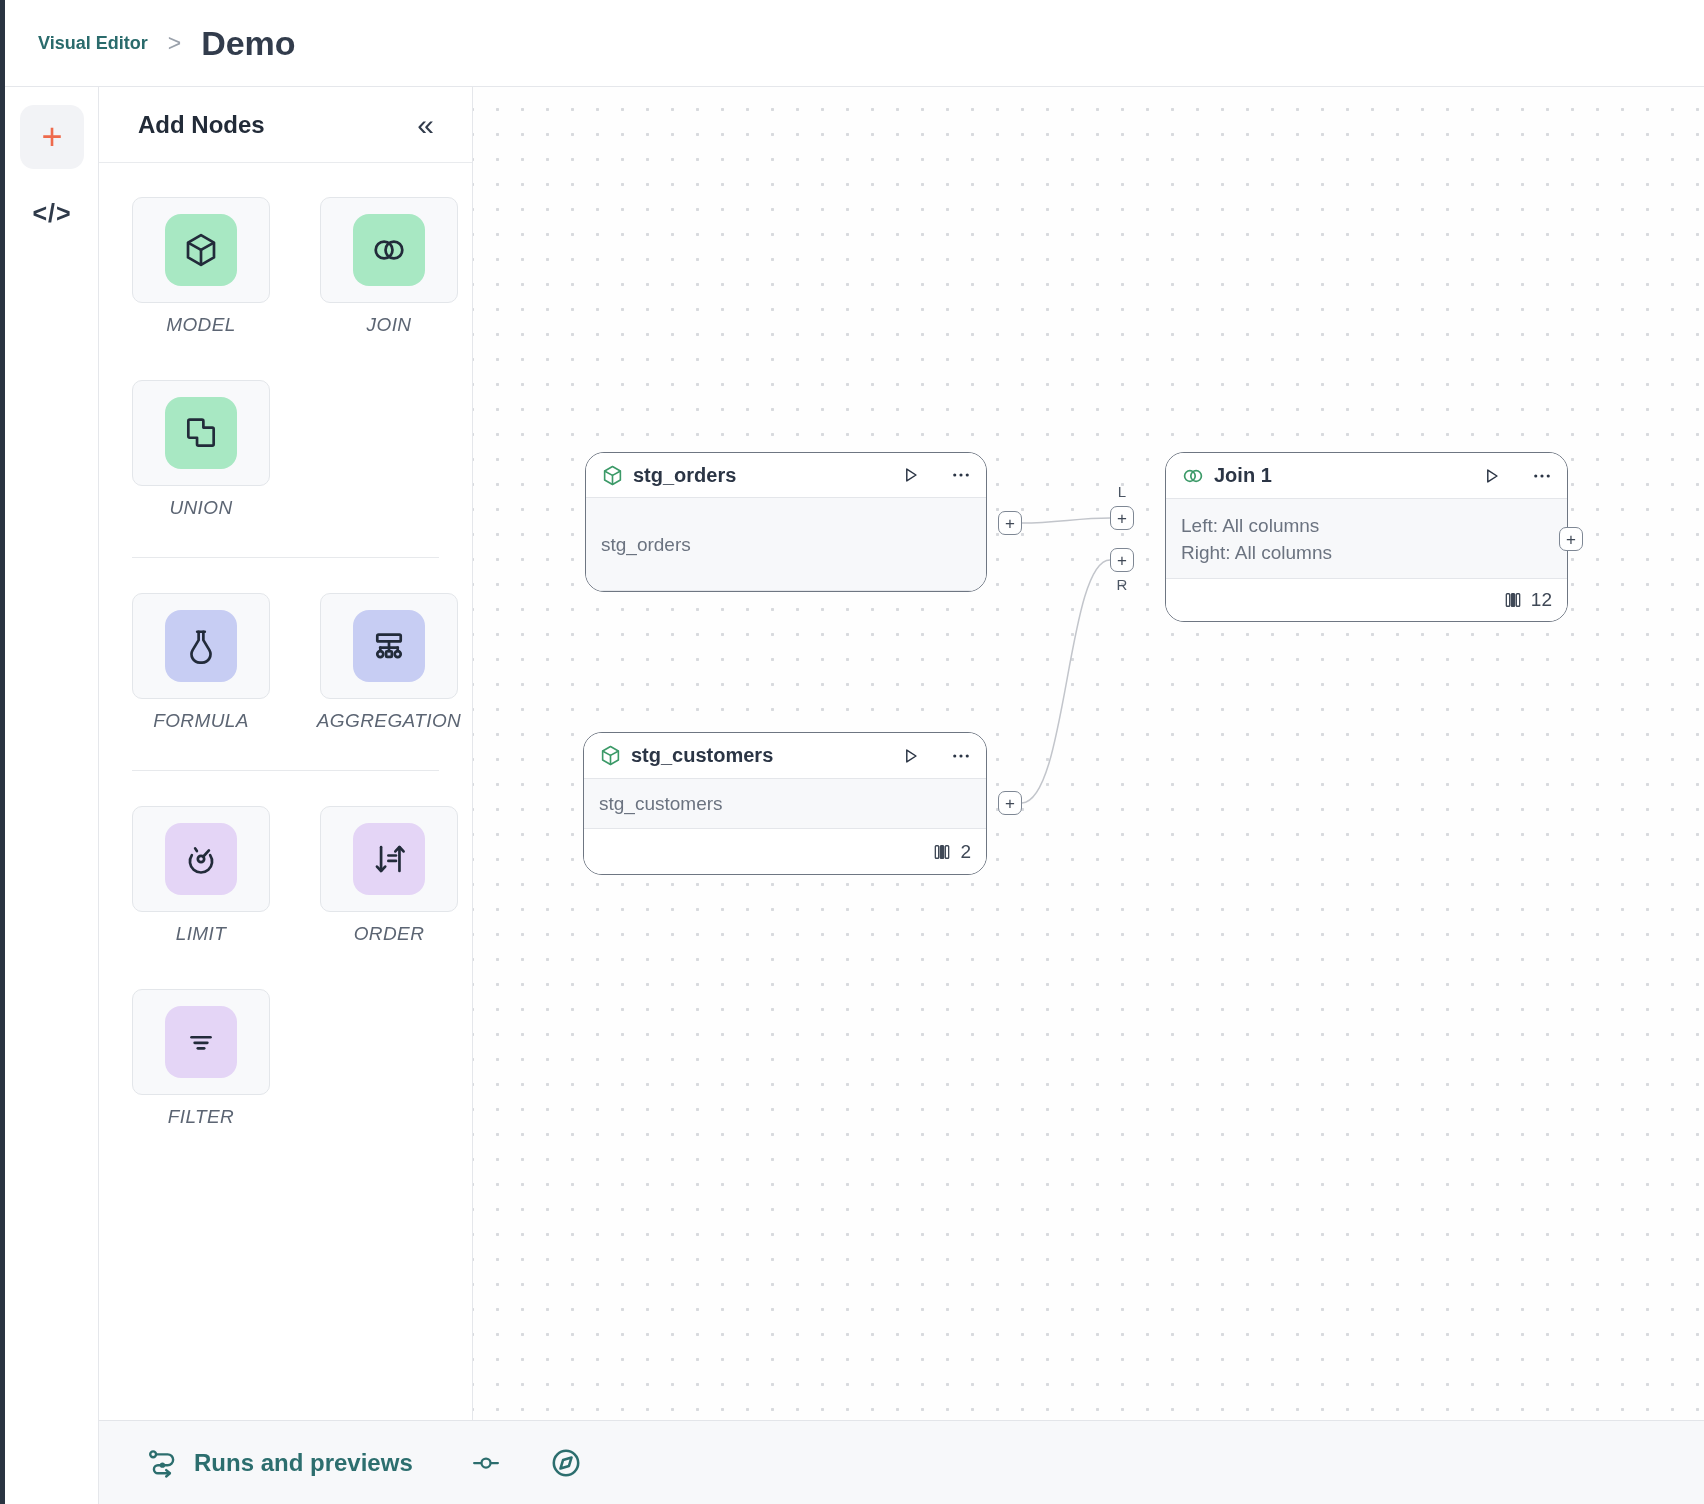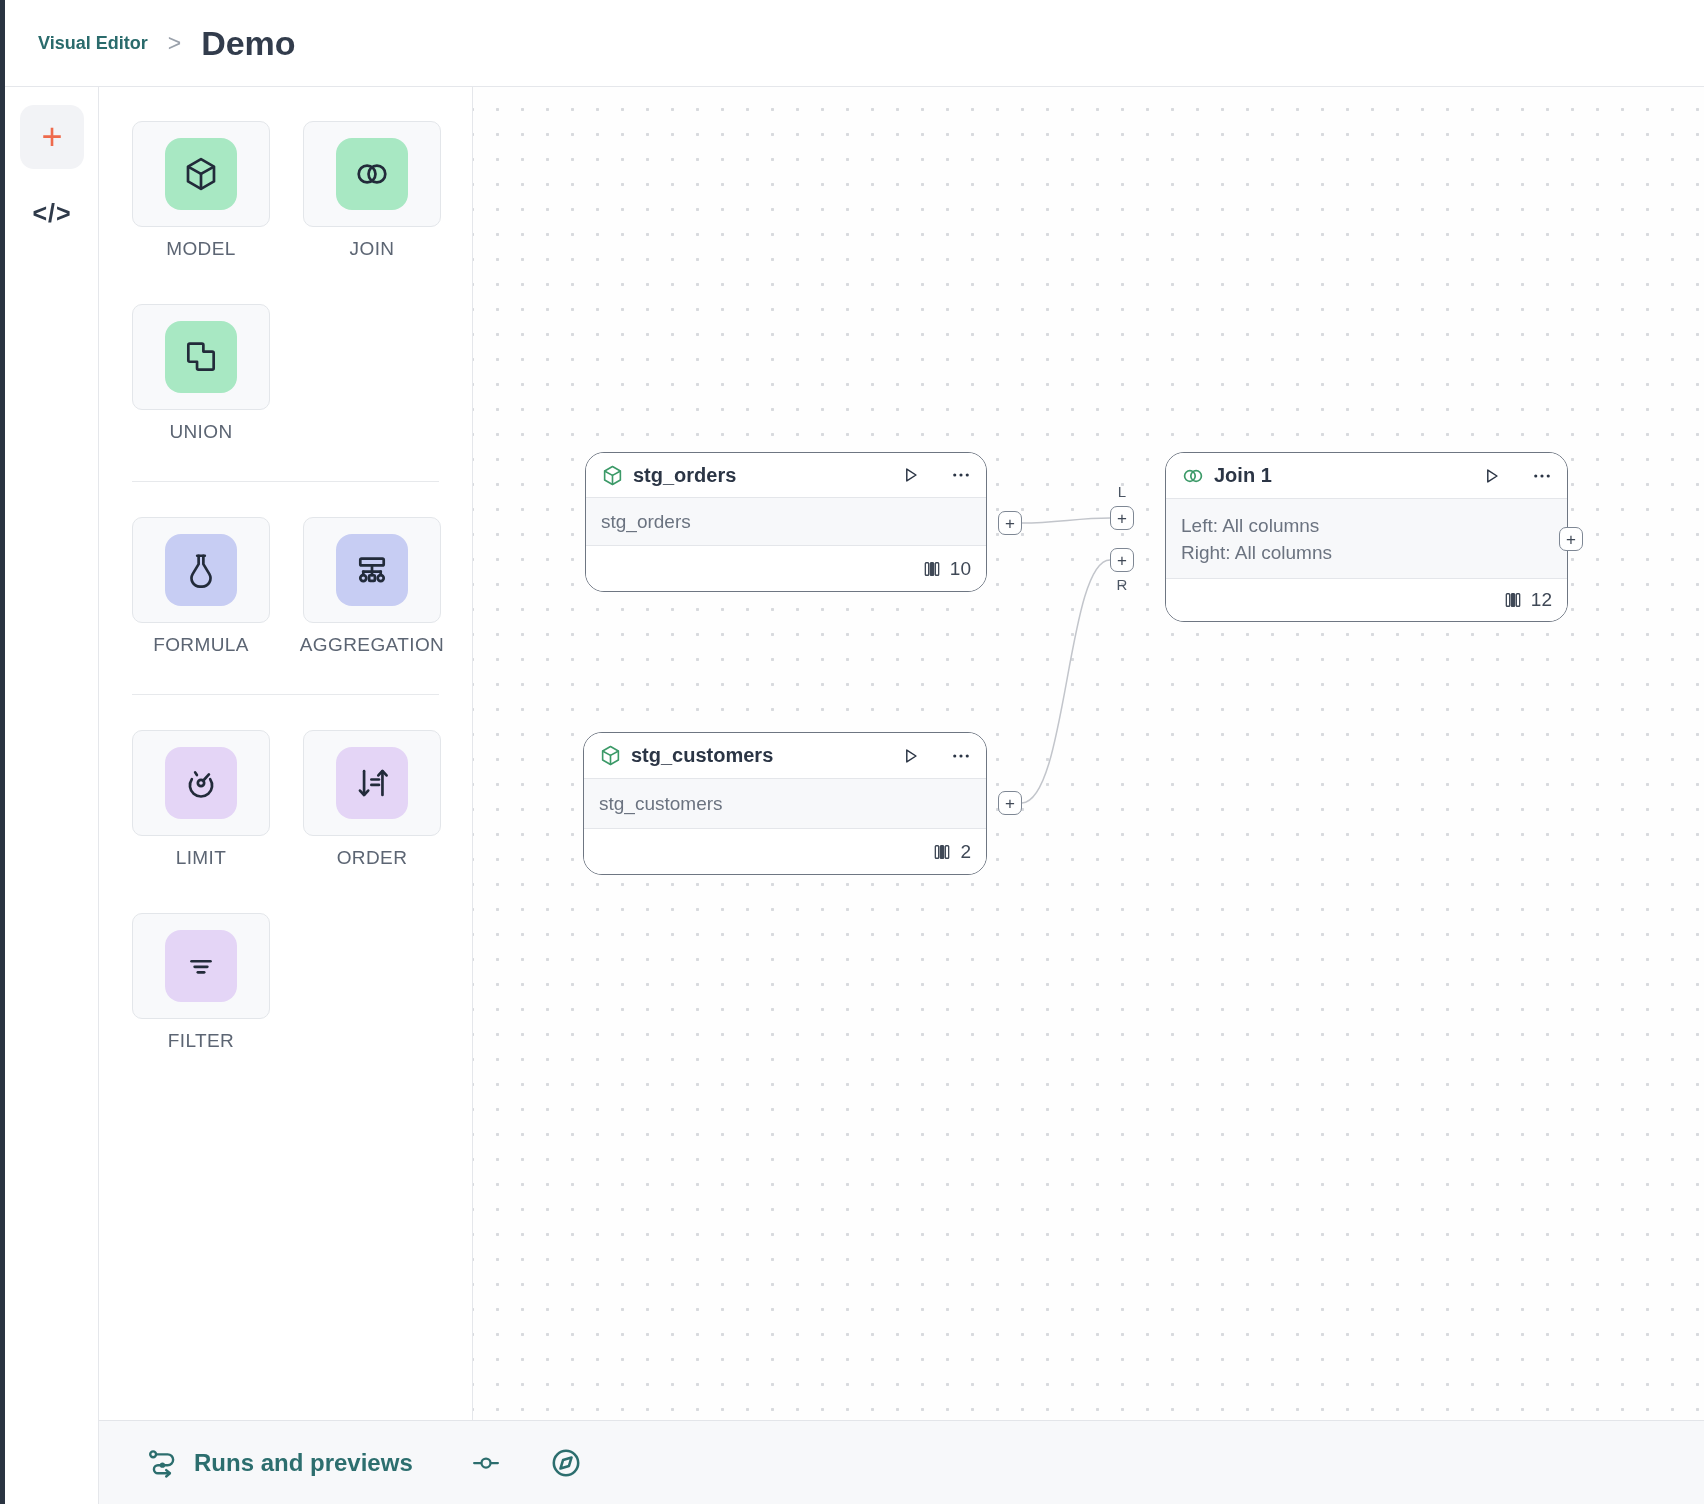--- a/index.html
+++ b/index.html
@@ -21,21 +21,21 @@
   .left-rail { position:absolute; left:5px; top:87px; width:94px; height:1417px; background:#fff; border-right:1px solid #E5E7EB; }
   .rail-add-btn { position:absolute; left:15px; top:18px; width:64px; height:64px; background:#F2F3F6; border-radius:14px; display:flex; align-items:center; justify-content:center; font-size:36px; font-weight:400; color:#EE6A4C; cursor:pointer; }
   .rail-code { position:absolute; left:0; top:112px; width:94px; text-align:center; font-size:25px; font-weight:700; color:#2F3A4A; letter-spacing:1px; cursor:pointer; }
 
   
   .palette { position:absolute; left:99px; top:87px; width:374px; height:1333px; background:#fff; border-right:1px solid #E5E7EB; }
   .palette-header { height:76px; display:flex; align-items:center; justify-content:space-between; padding:0 36px 0 39px; border-bottom:1px solid #E9EBEE; }
   .palette-title { font-size:24px; font-weight:700; color:#222B38; }
   .palette-collapse { font-size:30px; color:#323C4C; cursor:pointer; line-height:1; letter-spacing:2px; }
   .palette-body { padding:34px 0 0 33px; }
-  .tile-row { display:flex; gap:33px; margin-bottom:44px; }
+  .tile-row { display:flex; gap:50px; margin-bottom:44px;font-style:italic; }
   .tile-wrap { width:138px; display:flex; flex-direction:column; align-items:center; }
   .tile { width:138px; height:106px; background:#F8F9FB; border:1px solid #E3E6EA; border-radius:10px; display:flex; align-items:center; justify-content:center; cursor:pointer; }
   .tile-icon { width:72px; height:72px; border-radius:16px; display:flex; align-items:center; justify-content:center; }
   .tint-green { background:#A8E8C3; }
   .tint-peri  { background:#C7CDF3; }
   .tint-purple{ background:#E4D5F6; }
   .tile-label { margin-top:11px; font-size:19px; line-height:22px; color:#5C6573; letter-spacing:0.4px; white-space:nowrap; }
   .pal-divider { height:1px; background:#E7E9EC; margin:-6px 33px 35px 0; }
 
   .pal-svg { stroke:#222B3A; fill:none; stroke-width:1.7; stroke-linecap:round; stroke-linejoin:round; }
@@ -85,20 +85,24 @@
   <div class="left-rail">
     <div class="rail-add-btn">
       <span>+</span>
     </div>
     <div class="rail-code">
       <span>&lt;/&gt;</span>
     </div>
   </div>
 
   <div class="palette">
+    <div class="palette-header">
+      <span class="palette-title">Add Nodes</span>
+      <span class="palette-collapse">«</span>
+    </div>
     <div class="palette-body">
 
       <div class="tile-row">
         <div class="tile-wrap">
           <div class="tile">
             <div class="tile-icon tint-green">
               <svg width="38" height="38" viewBox="0 0 24 24" class="pal-svg">
                 <path d="M12 2.6 L20.2 7.3 V16.7 L12 21.4 L3.8 16.7 V7.3 Z"></path>
                 <path d="M4.1 7.5 L12 11.9 L19.9 7.5"></path>
                 <path d="M12 11.9 V21.2"></path>
@@ -243,30 +247,20 @@
                   <circle cx="4.5" cy="12" r="1.9"></circle>
                   <circle cx="12" cy="12" r="1.9"></circle>
                   <circle cx="19.5" cy="12" r="1.9"></circle>
                 </g>
               </svg>
           </span>
         </span>
       </div>
       <div class="node-body">
         <span class="node-body-text">stg_orders</span>
-      </div>
-      <div class="node-footer" style="height:45px;">
-        <svg width="20" height="20" viewBox="0 0 24 24">
-          <g stroke="#3F4856" stroke-width="1.6" fill="none">
-              <rect x="4" y="4.5" width="4" height="15" rx="1"></rect>
-              <rect x="10" y="4.5" width="4" height="15" rx="1" fill="#3F4856"></rect>
-              <rect x="16" y="4.5" width="4" height="15" rx="1"></rect>
-            </g>
-        </svg>
-        <span class="node-count">10</span>
       </div>
     </div>
 
     <div class="node" style="left:110px; top:645px; width:404px; height:143px;">
       <div class="node-header" style="height:45px;">
         <svg width="23" height="23" viewBox="0 0 24 24" class="green-ic">
           <path d="M12 2.6 L20.2 7.3 V16.7 L12 21.4 L3.8 16.7 V7.3 Z"></path>
             <path d="M4.1 7.5 L12 11.9 L19.9 7.5"></path>
             <path d="M12 11.9 V21.2"></path>
         </svg>

